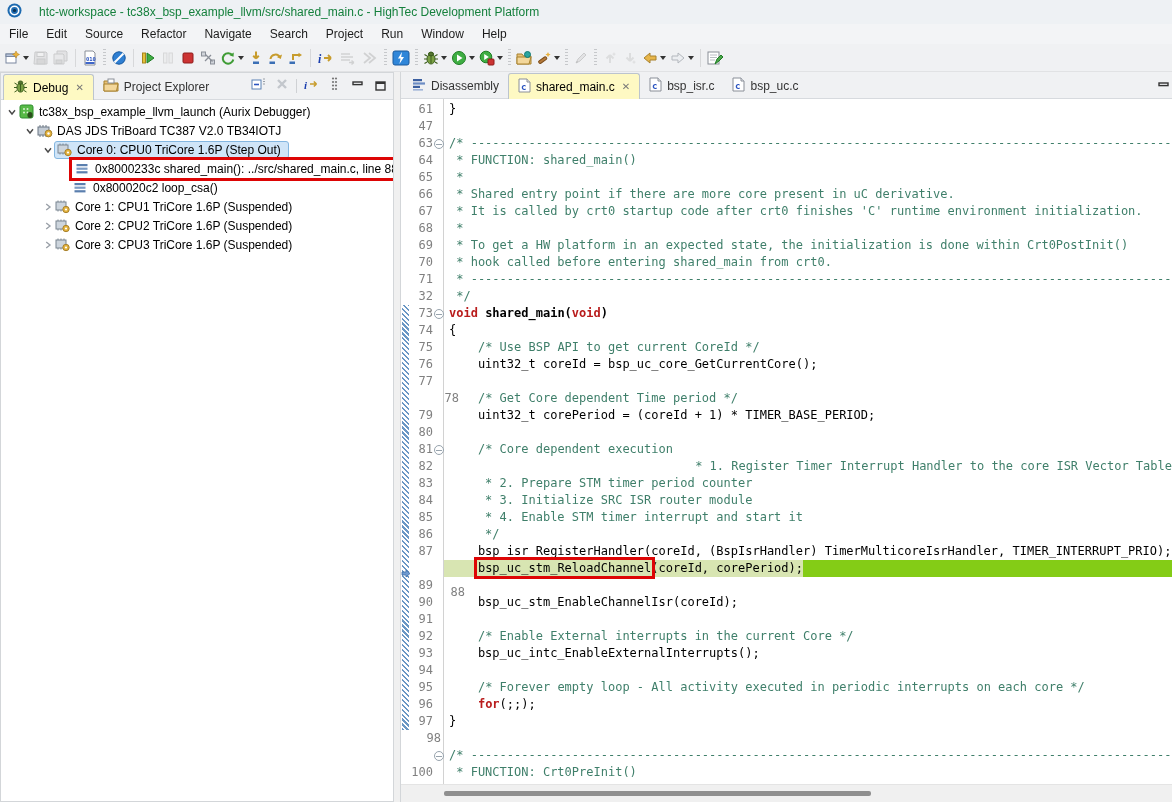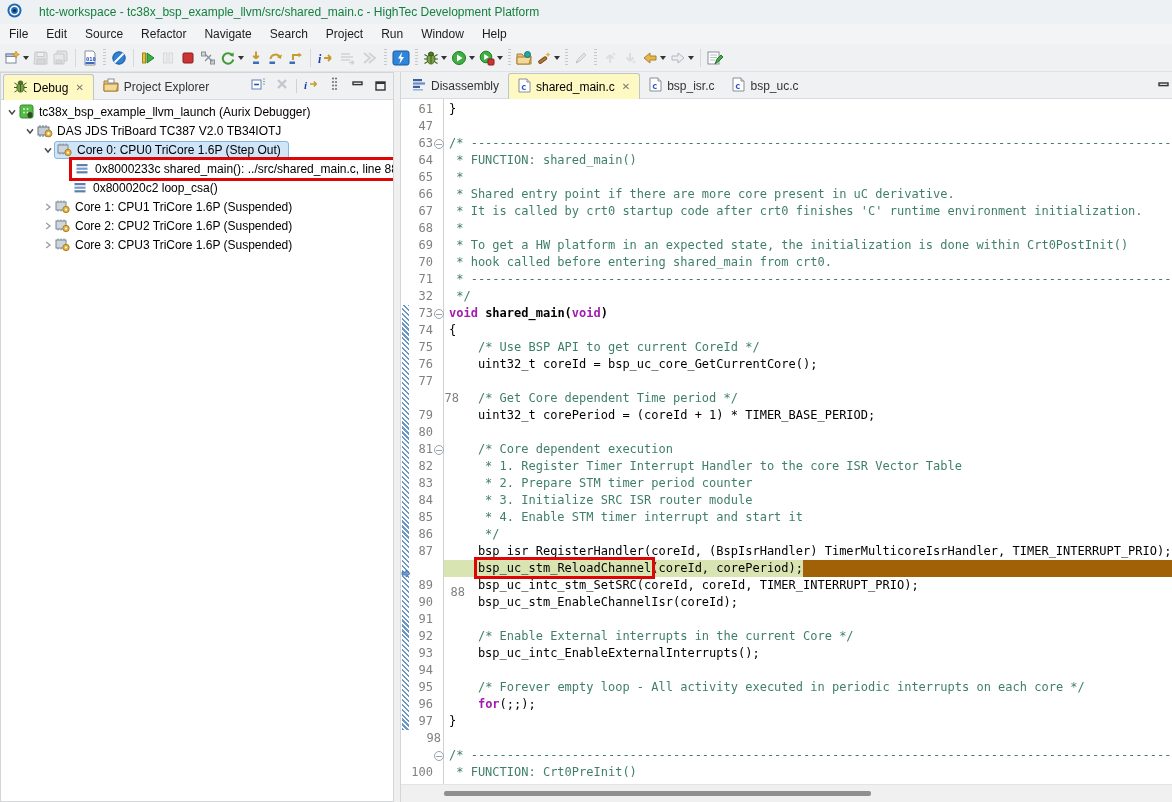--- a/index.html
+++ b/index.html
@@ -42,23 +42,23 @@
   .tico{width:17px;height:16px;flex:none;display:flex;align-items:center;justify-content:center;margin-right:4px}
   .tlabel{padding-right:3px}
   .selwrap{display:flex;align-items:center;height:18px;background:#d0e5f8;border:1px solid #84b6e0;
            border-radius:3px;padding:0 4px 0 1px;box-sizing:border-box}
   .redwrap{display:flex;align-items:center;outline:3px solid #dd0505;outline-offset:0px;padding:1px 2px}
   
   .ed-body{flex:1;position:relative;overflow:hidden;background:#fff}
   .rows{position:absolute;left:43px;right:0;top:0;bottom:17px;overflow:hidden}
   .crow{position:absolute;left:0;right:0;height:17px;font:12px/17px "DejaVu Sans Mono",monospace;white-space:pre}
   .crow .txt{display:inline-block;height:17px;padding-left:5px}
-  .crow.cur{background:#a16207}
+  .crow.cur{background:#84cc16}
   .crow.cur .txt{background:#d8e5b2}
-  .tp{color:#000}.tc{color:#3f7f6a}.tk{color:#a21caf;font-weight:bold}.tn{color:#000;font-weight:bold}
+  .tp{color:#000}.tc{color:#3f7f6a}.tk{color:#b91c1c;font-weight:bold}.tn{color:#000;font-weight:bold}
   .boxed{outline:3px solid #dd0505;outline-offset:1px}
   .gutter{position:absolute;left:0;top:0;width:42px;bottom:17px;background:#fff;border-right:1px solid #d2d2d2}
   .lnum{position:absolute;left:0;width:32px;text-align:right;font:12px/17px "DejaVu Sans Mono",monospace;color:#808080}
   .fold{position:absolute;left:33px;width:8px;height:8px;border:1px solid #97a3ad;border-radius:50%;background:#fff;box-sizing:content-box}
   .fold::after{content:"";position:absolute;left:1px;right:1px;top:3.5px;height:1px;background:#97a3ad}
   .hatch{position:absolute;left:1px;width:7px;
          background-image:repeating-linear-gradient(45deg,#6a97c4 0 1.5px,#fff 1.5px 3.5px)}
   .iparrow{position:absolute;left:0px}
   .hscroll{position:absolute;left:0;right:0;bottom:0;height:17px;background:#f0f0f0;border-top:1px solid #e4e4e4}
   .hthumb{position:absolute;left:43px;top:6px;width:427px;height:5px;background:#8f8f8f;border-radius:2px}
@@ -599,28 +599,27 @@
         <div class="crow" style="top: 189px;"><span class="txt"><span class="tc"> */</span></span></div>
         <div class="crow" style="top: 206px;"><span class="txt"><span class="tk">void</span><span class="tn"> shared_main(</span><span class="tk">void</span><span class="tn">)</span></span></div>
         <div class="crow" style="top: 223px;"><span class="txt"><span class="tp">{</span></span></div>
         <div class="crow" style="top: 240px;"><span class="txt"><span class="tp">    </span><span class="tc">/* Use BSP API to get current CoreId */</span></span></div>
         <div class="crow" style="top: 257px;"><span class="txt"><span class="tp">    uint32_t coreId = bsp_uc_core_GetCurrentCore();</span></span></div>
         <div class="crow" style="top: 274px;"><span class="txt"></span></div>
         <div class="crow" style="top: 291px;"><span class="txt"><span class="tp">    </span><span class="tc">/* Get Core dependent Time period */</span></span></div>
         <div class="crow" style="top: 308px;"><span class="txt"><span class="tp">    uint32_t corePeriod = (coreId + 1) * TIMER_BASE_PERIOD;</span></span></div>
         <div class="crow" style="top: 325px;"><span class="txt"></span></div>
         <div class="crow" style="top: 342px;"><span class="txt"><span class="tp">    </span><span class="tc">/* Core dependent execution</span></span></div>
-        <div class="crow" style="top: 359px;"><span class="txt"><span class="tc">     * 1. Register Timer Interrupt Handler to the core ISR Vector Table</span></span></div>
+        <div class="crow" style="top: 359px; text-align: right;"><span class="txt"><span class="tc">     * 1. Register Timer Interrupt Handler to the core ISR Vector Table</span></span></div>
         <div class="crow" style="top: 376px;"><span class="txt"><span class="tc">     * 2. Prepare STM timer period counter</span></span></div>
         <div class="crow" style="top: 393px;"><span class="txt"><span class="tc">     * 3. Initialize SRC ISR router module</span></span></div>
         <div class="crow" style="top: 410px;"><span class="txt"><span class="tc">     * 4. Enable STM timer interrupt and start it</span></span></div>
         <div class="crow" style="top: 427px;"><span class="txt"><span class="tc">     */</span></span></div>
         <div class="crow" style="top: 444px;"><span class="txt"><span class="tp">    bsp_isr_RegisterHandler(coreId, (BspIsrHandler) TimerMulticoreIsrHandler, TIMER_INTERRUPT_PRIO);</span></span></div>
         <div class="crow cur" style="top: 461px;"><span class="txt"><span class="tp">    </span><span class="tp boxed">bsp_uc_stm_ReloadChannel</span><span class="tp">(coreId, corePeriod);</span></span></div>
-        <div class="crow" style="top: 478px;"><span class="txt"><span class="tp">    bsp_uc_intc_stm_SetSRC(coreId, coreId, TIMER_INTERRUPT_PRIO);</span></span></div>
         <div class="crow" style="top: 495px;"><span class="txt"><span class="tp">    bsp_uc_stm_EnableChannelIsr(coreId);</span></span></div>
         <div class="crow" style="top: 512px;"><span class="txt"></span></div>
         <div class="crow" style="top: 529px;"><span class="txt"><span class="tp">    </span><span class="tc">/* Enable External interrupts in the current Core */</span></span></div>
         <div class="crow" style="top: 546px;"><span class="txt"><span class="tp">    bsp_uc_intc_EnableExternalInterrupts();</span></span></div>
         <div class="crow" style="top: 563px;"><span class="txt"></span></div>
         <div class="crow" style="top: 580px;"><span class="txt"><span class="tp">    </span><span class="tc">/* Forever empty loop - All activity executed in periodic interrupts on each core */</span></span></div>
         <div class="crow" style="top: 597px;"><span class="txt"><span class="tp">    </span><span class="tk">for</span><span class="tp">(;;);</span></span></div>
         <div class="crow" style="top: 614px;"><span class="txt"><span class="tp">}</span></span></div>
         <div class="crow" style="top: 631px;"><span class="txt"></span></div>
         <div class="crow" style="top: 648px;"><span class="txt"><span class="tc">/* -----------------------------------------------------------------------------------------------------------------------</span></span></div>

